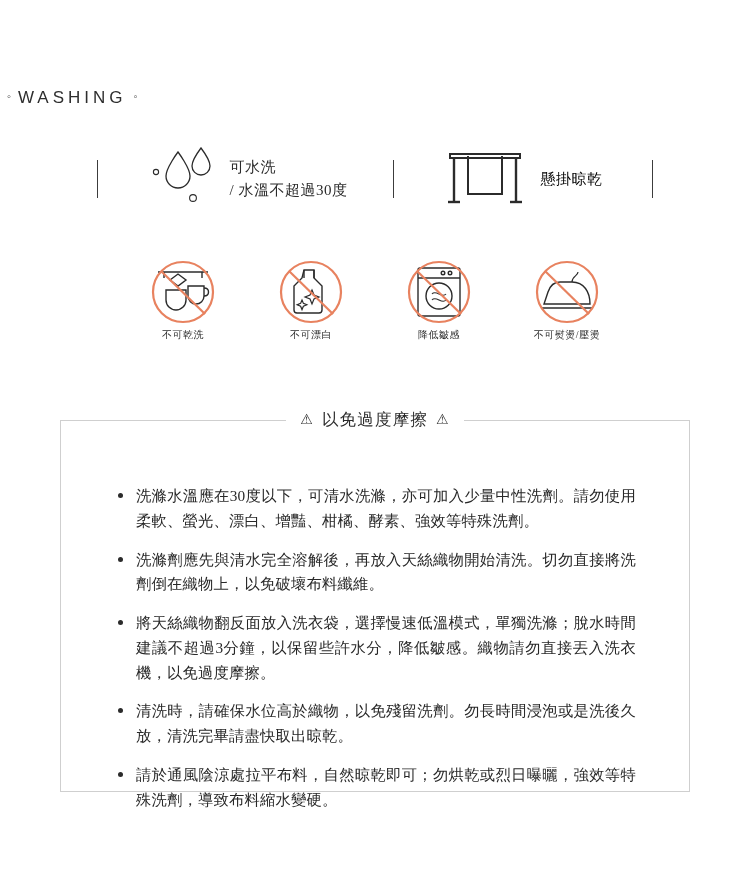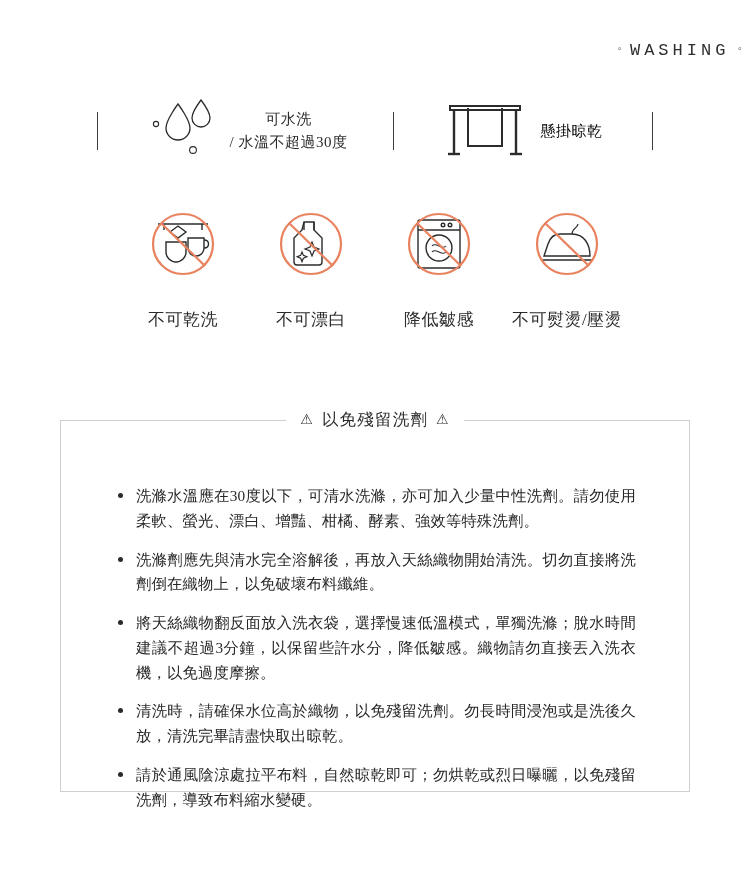--- a/index.html
+++ b/index.html
@@ -11,23 +11,23 @@
     height: 885px;
     background: #ffffff;
     font-family: "Liberation Serif", "DejaVu Serif", serif;
     color: #2b2b2b;
     position: relative;
     overflow: hidden;
   }
 
   
   .page-title {
-    text-align: right;
-    margin-top: 41px;
-    font-family: Liberation Mono, monospace;
+    text-align: left;
+    margin-top: 88px;
+    font-family: Liberation Sans, sans-serif;
     font-size: 17px;
     letter-spacing: 4px;
     color: #2e2e2e;
   }
   .page-title .deco {
     font-size: 11px;
     vertical-align: 3px;
     letter-spacing: 0;
     margin: 0 7px;
     color: #3a3a3a;
@@ -52,21 +52,20 @@
     gap: 10px;
   }
   .top-cell.left { margin-left: 48px; margin-right: 46px; }
   .top-cell.right { margin-left: 46px; margin-right: 50px; }
 
   .wash-label {
     font-size: 15px;
     line-height: 1.55;
     color: #2b2b2b;
     letter-spacing: .5px;
-    text-align: center;
   }
   .hang-label {
     font-size: 15px;
     color: #000000;
     letter-spacing: .5px;
   }
 
   
   .forbid-row {
     margin-top: 42px;
@@ -80,22 +79,22 @@
     display: flex;
     flex-direction: column;
     align-items: center;
   }
   .forbid-icon {
     width: 78px;
     height: 72px;
     position: relative;
   }
   .forbid-caption {
-    margin-top: 28px;
-    font-size: 17px;
+    margin-top: 0;
+    font-size: 10px;
     letter-spacing: .5px;
     color: #2b2b2b;
     white-space: nowrap;
   }
 
   
   .advice-box {
     position: absolute;
     left: 60px;
     top: 420px;
@@ -270,25 +269,25 @@
     </div>
     <div class="forbid-caption">不可熨燙/壓燙</div>
   </div>
 
 </div>
 
 <div class="advice-box">
   <div class="advice-title-wrap">
     <div class="advice-title">
       <span class="warn">⚠</span>
-      <span>以免殘留洗劑</span>
+      <span>以免過度摩擦</span>
       <span class="warn">⚠</span>
     </div>
   </div>
 
   <ul class="advice-list">
     <li>洗滌水溫應在30度以下，可清水洗滌，亦可加入少量中性洗劑。請勿使用柔軟、螢光、漂白、增豔、柑橘、酵素、強效等特殊洗劑。</li>
     <li>洗滌劑應先與清水完全溶解後，再放入天絲織物開始清洗。切勿直接將洗劑倒在織物上，以免破壞布料纖維。</li>
     <li>將天絲織物翻反面放入洗衣袋，選擇慢速低溫模式，單獨洗滌；脫水時間建議不超過3分鐘，以保留些許水分，降低皺感。織物請勿直接丟入洗衣機，以免過度摩擦。</li>
     <li>清洗時，請確保水位高於織物，以免殘留洗劑。勿長時間浸泡或是洗後久放，清洗完畢請盡快取出晾乾。</li>
-    <li>請於通風陰涼處拉平布料，自然晾乾即可；勿烘乾或烈日曝曬，以免殘留洗劑，導致布料縮水變硬。</li>
+    <li>請於通風陰涼處拉平布料，自然晾乾即可；勿烘乾或烈日曝曬，強效等特殊洗劑，導致布料縮水變硬。</li>
   </ul>
 </div>
 
 </body></html>

